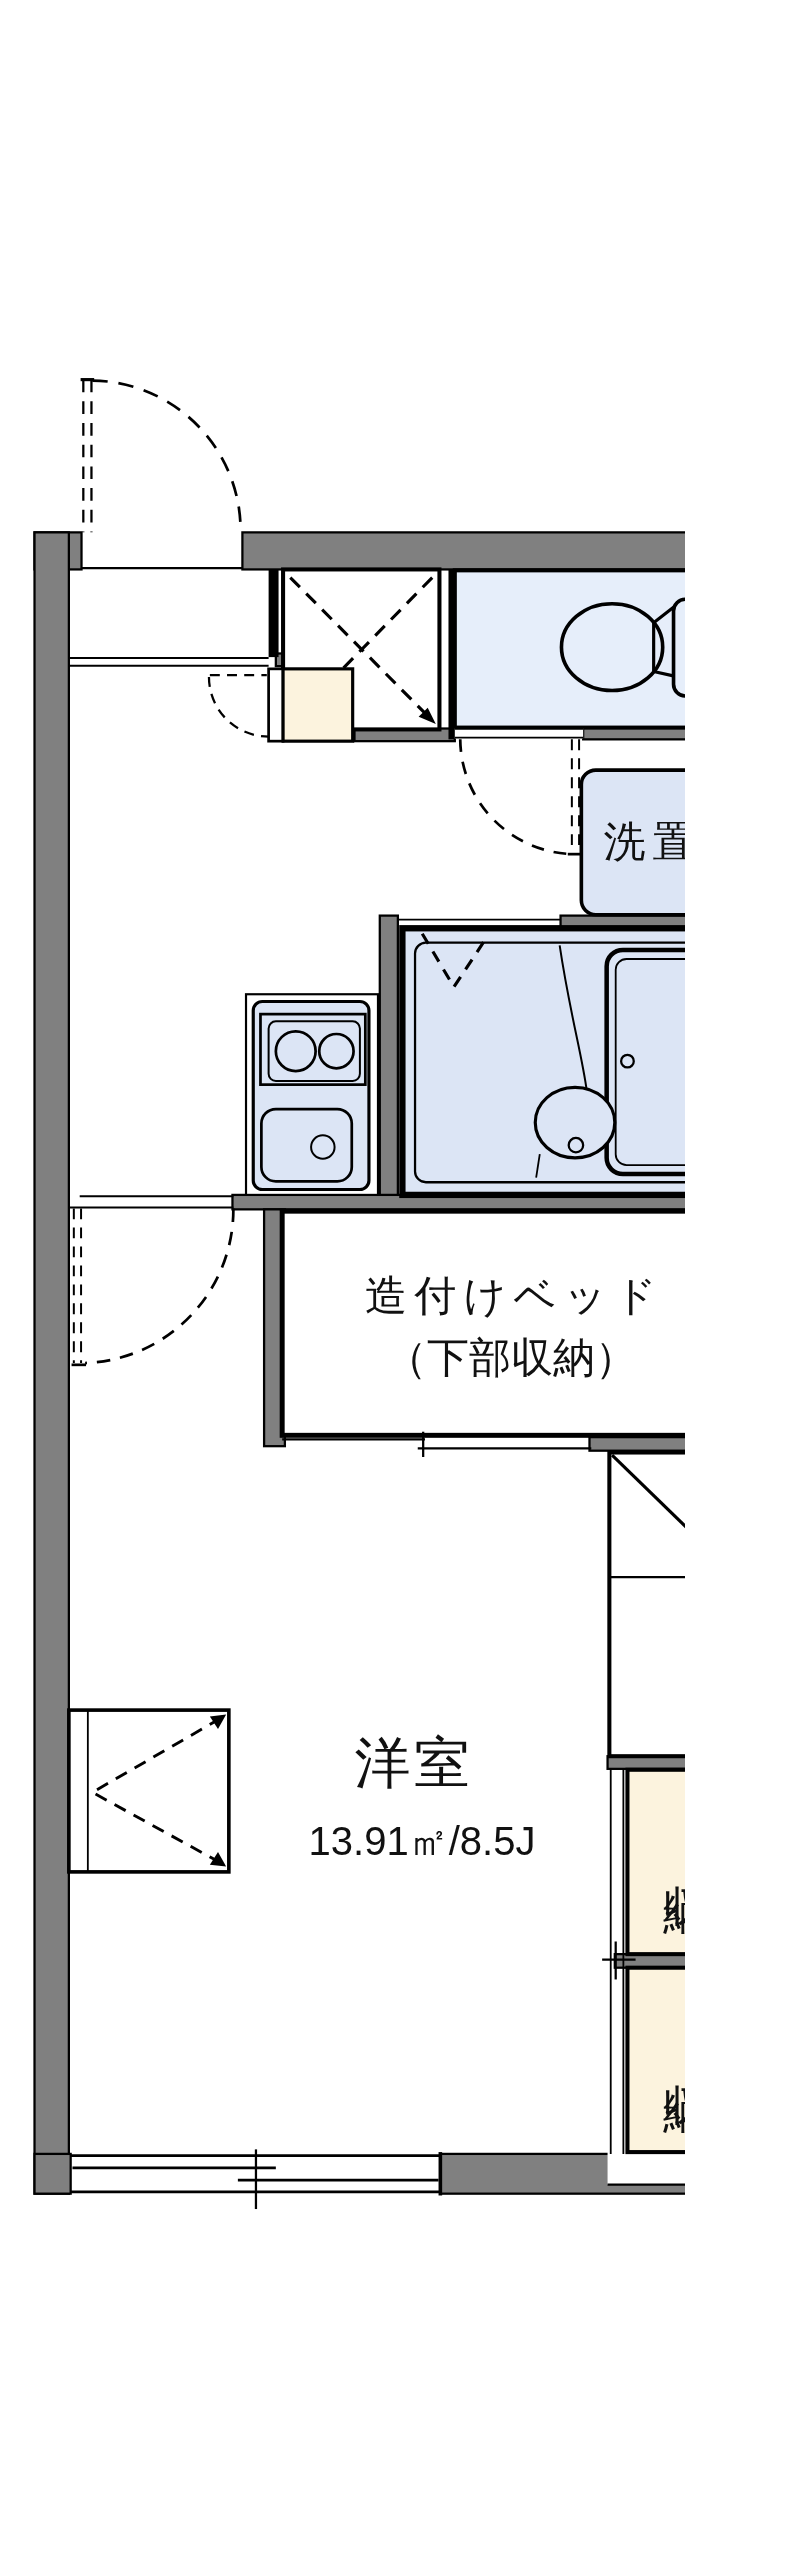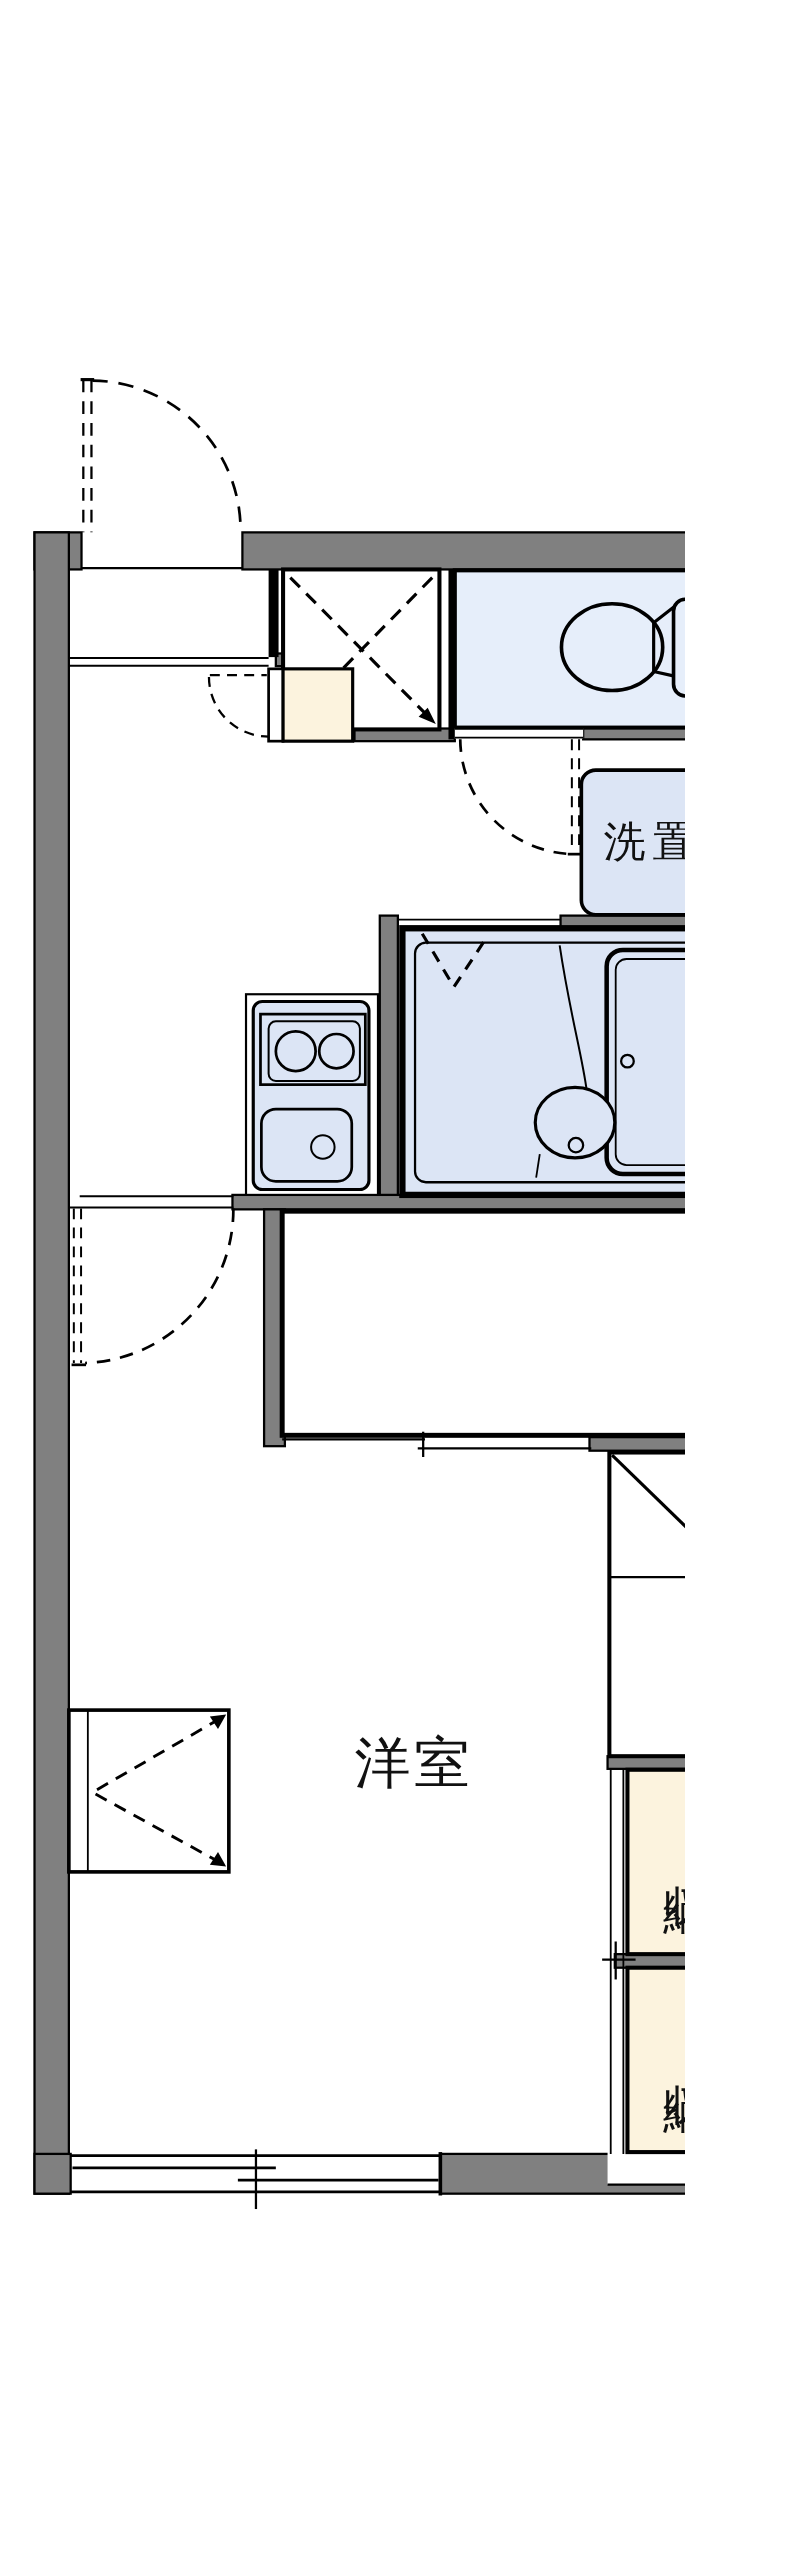--- a/index.html
+++ b/index.html
@@ -178,18 +178,21 @@
     <line x1="78" y1="2425" x2="487" y2="2425" stroke-width="3"></line>
     <line x1="80" y1="2398.5" x2="305" y2="2398.5" stroke-width="3"></line>
     <line x1="263" y1="2412" x2="485" y2="2412" stroke-width="3"></line>
     <line x1="283" y1="2378" x2="283" y2="2444" stroke-width="2.5"></line>
     <line x1="487" y1="2381" x2="487" y2="2429" stroke-width="4"></line>
   </g>
 
 </svg>
 
 <div class="lbl lbl-washer">洗置</div>
+<div class="lbl lbl-bed1">造付けベッド</div>
+<div class="lbl lbl-bed2">（下部収納）</div>
 <div class="lbl lbl-room">洋室</div>
+<div class="lbl lbl-area">13.91㎡/8.5J</div>
 <div class="lbl lbl-closet c1">収納</div>
 <div class="lbl lbl-closet c2">収納</div>
 
 </div>
 
 
 </body></html>

